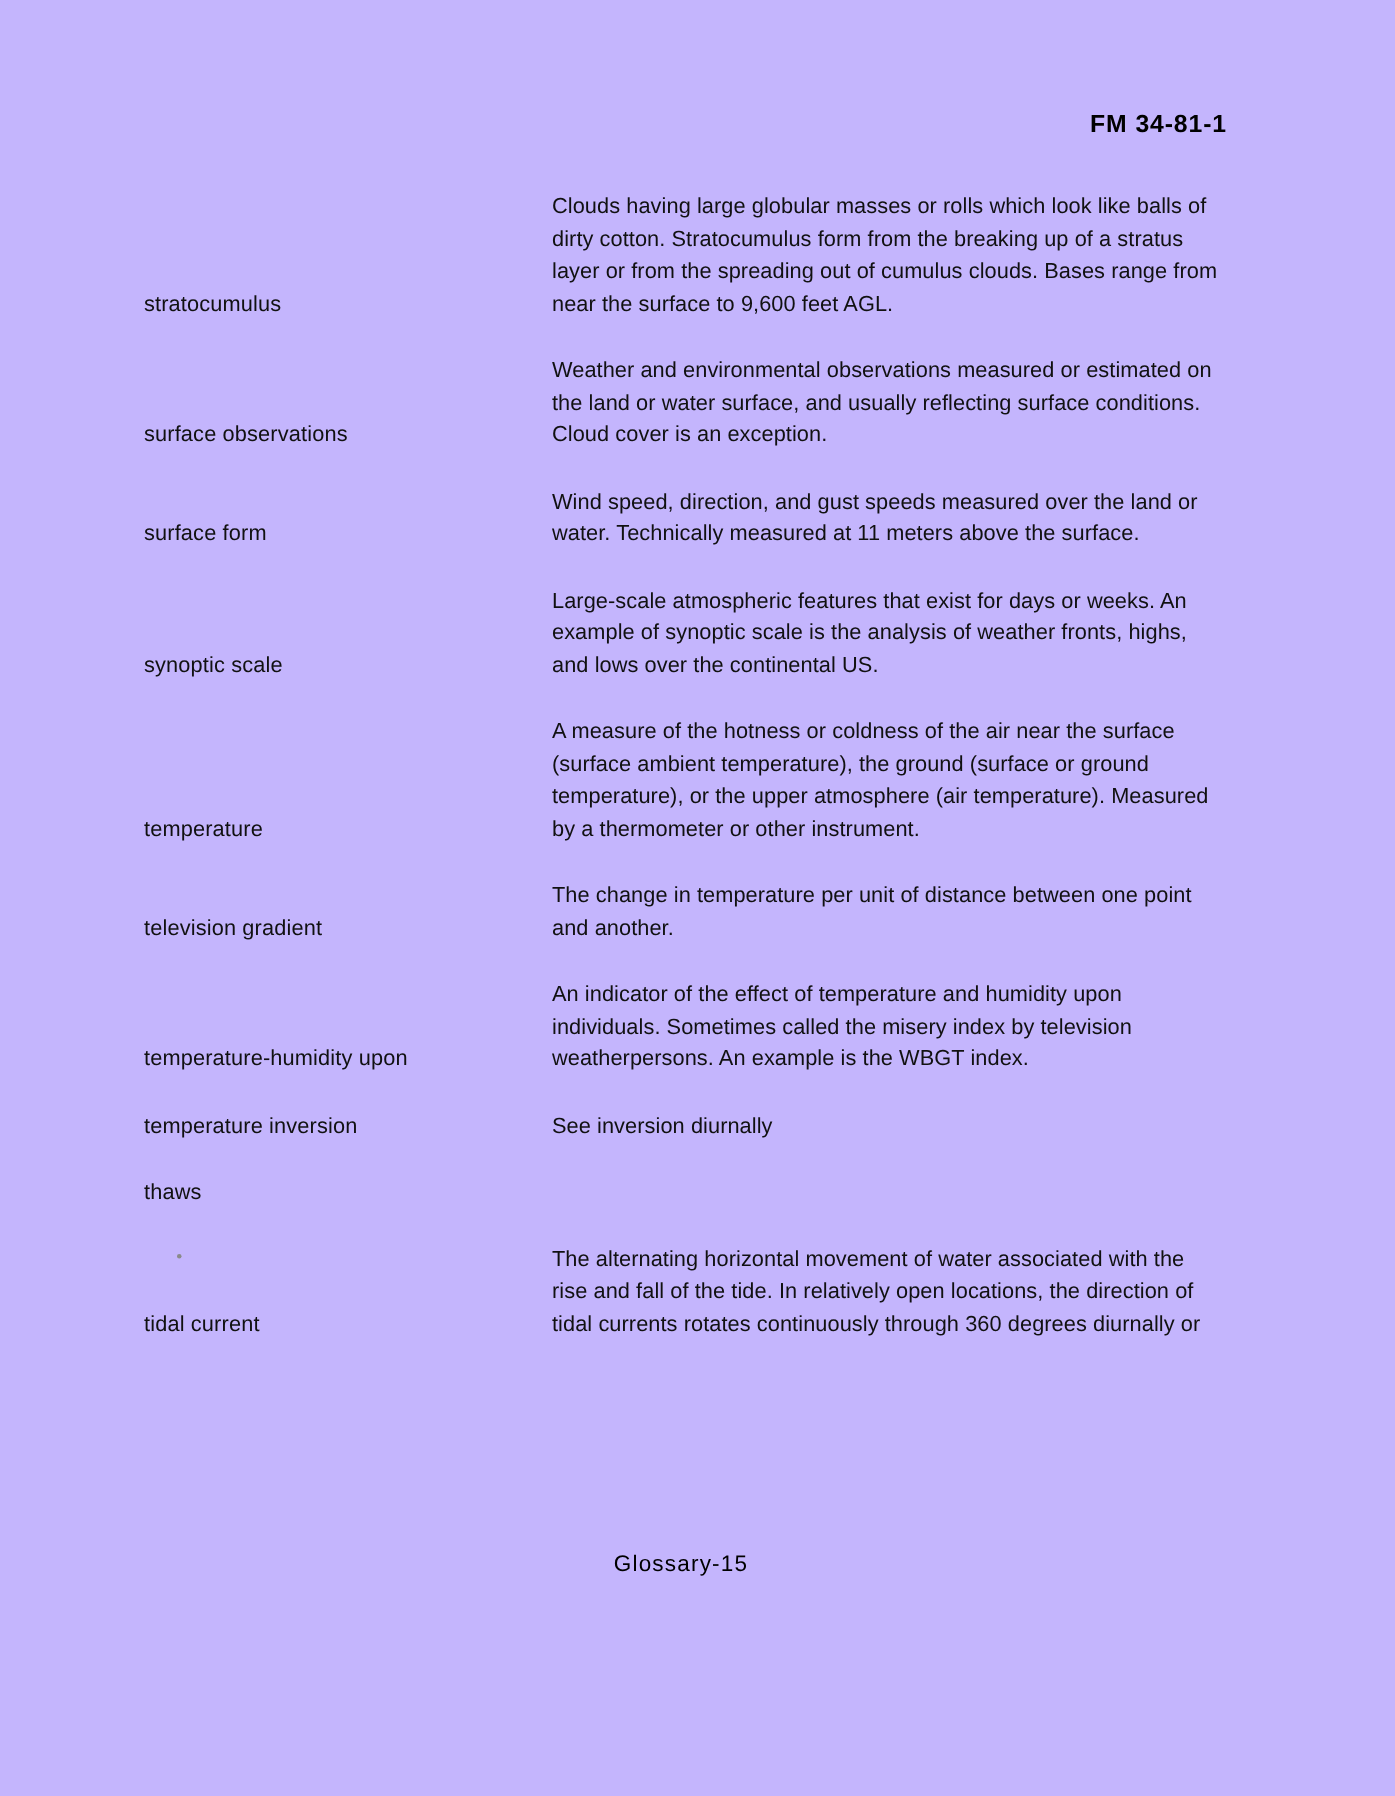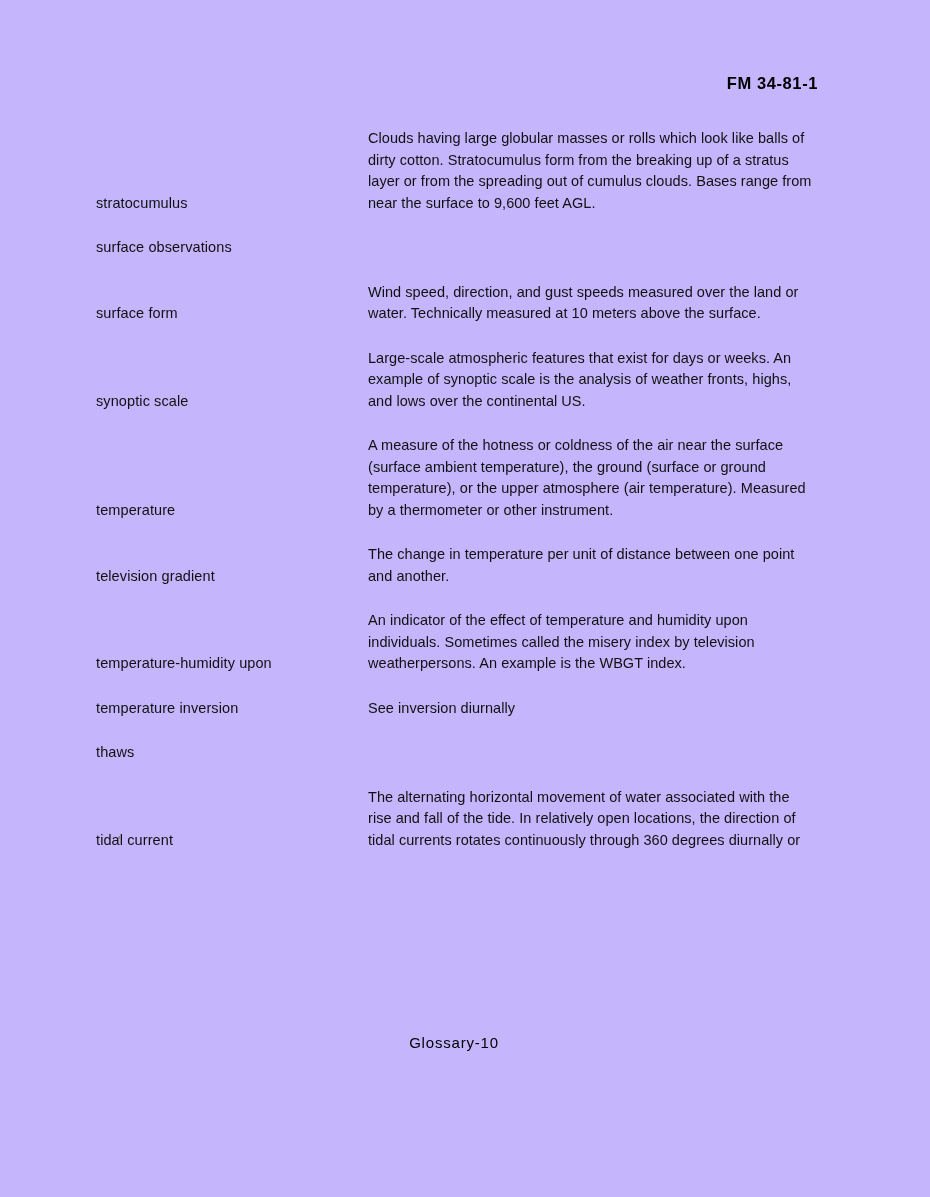--- a/index.html
+++ b/index.html
@@ -93,25 +93,26 @@
 
   <div class="glossary">
 
     <div class="entry">
       <div class="term">stratocumulus</div>
       <div class="def">Clouds having large globular masses or rolls which look like balls of dirty cotton.  Stratocumulus form from the breaking up of a stratus layer or from the spreading out of cumulus clouds.  Bases range from near the surface to 9,600 feet AGL.</div>
     </div>
 
     <div class="entry">
       <div class="term">surface observations</div>
+      <div class="def">Weather and environmental observations measured or estimated on the land or water surface, and usually reflecting surface conditions.  Cloud cover is an exception.</div>
     </div>
 
     <div class="entry">
       <div class="term">surface form</div>
-      <div class="def">Wind speed, direction, and gust speeds measured over the land or water.  Technically measured at 10 meters above the surface.</div>
+      <div class="def">Wind speed, direction, and gust speeds measured over the land or water.  Technically measured at 11 meters above the surface.</div>
     </div>
 
     <div class="entry">
       <div class="term">synoptic scale</div>
       <div class="def">Large-scale atmospheric features that exist for days or weeks.  An example of synoptic scale is the analysis of weather fronts, highs, and lows over the continental US.</div>
     </div>
 
     <div class="entry">
       <div class="term">temperature</div>
       <div class="def">A measure of the hotness or coldness of the air near the surface (surface ambient temperature), the ground (surface or ground temperature), or the upper atmosphere (air temperature).  Measured by a thermometer or other instrument.</div>
@@ -139,16 +140,16 @@
     <div class="entry">
       <div class="term">tidal current</div>
       <div class="def">The alternating horizontal movement of water associated with the rise and fall of the tide.  In relatively open locations, the direction of tidal currents rotates continuously through 360 degrees diurnally or</div>
     </div>
 
   </div>
 
   <div class="speck"></div>
 
   <div class="footer">
-    <span class="footer-inner">Glossary-10</span>
+    <span class="footer-inner">Glossary-15</span>
   </div>
 
 </div>
 
 </body></html>

